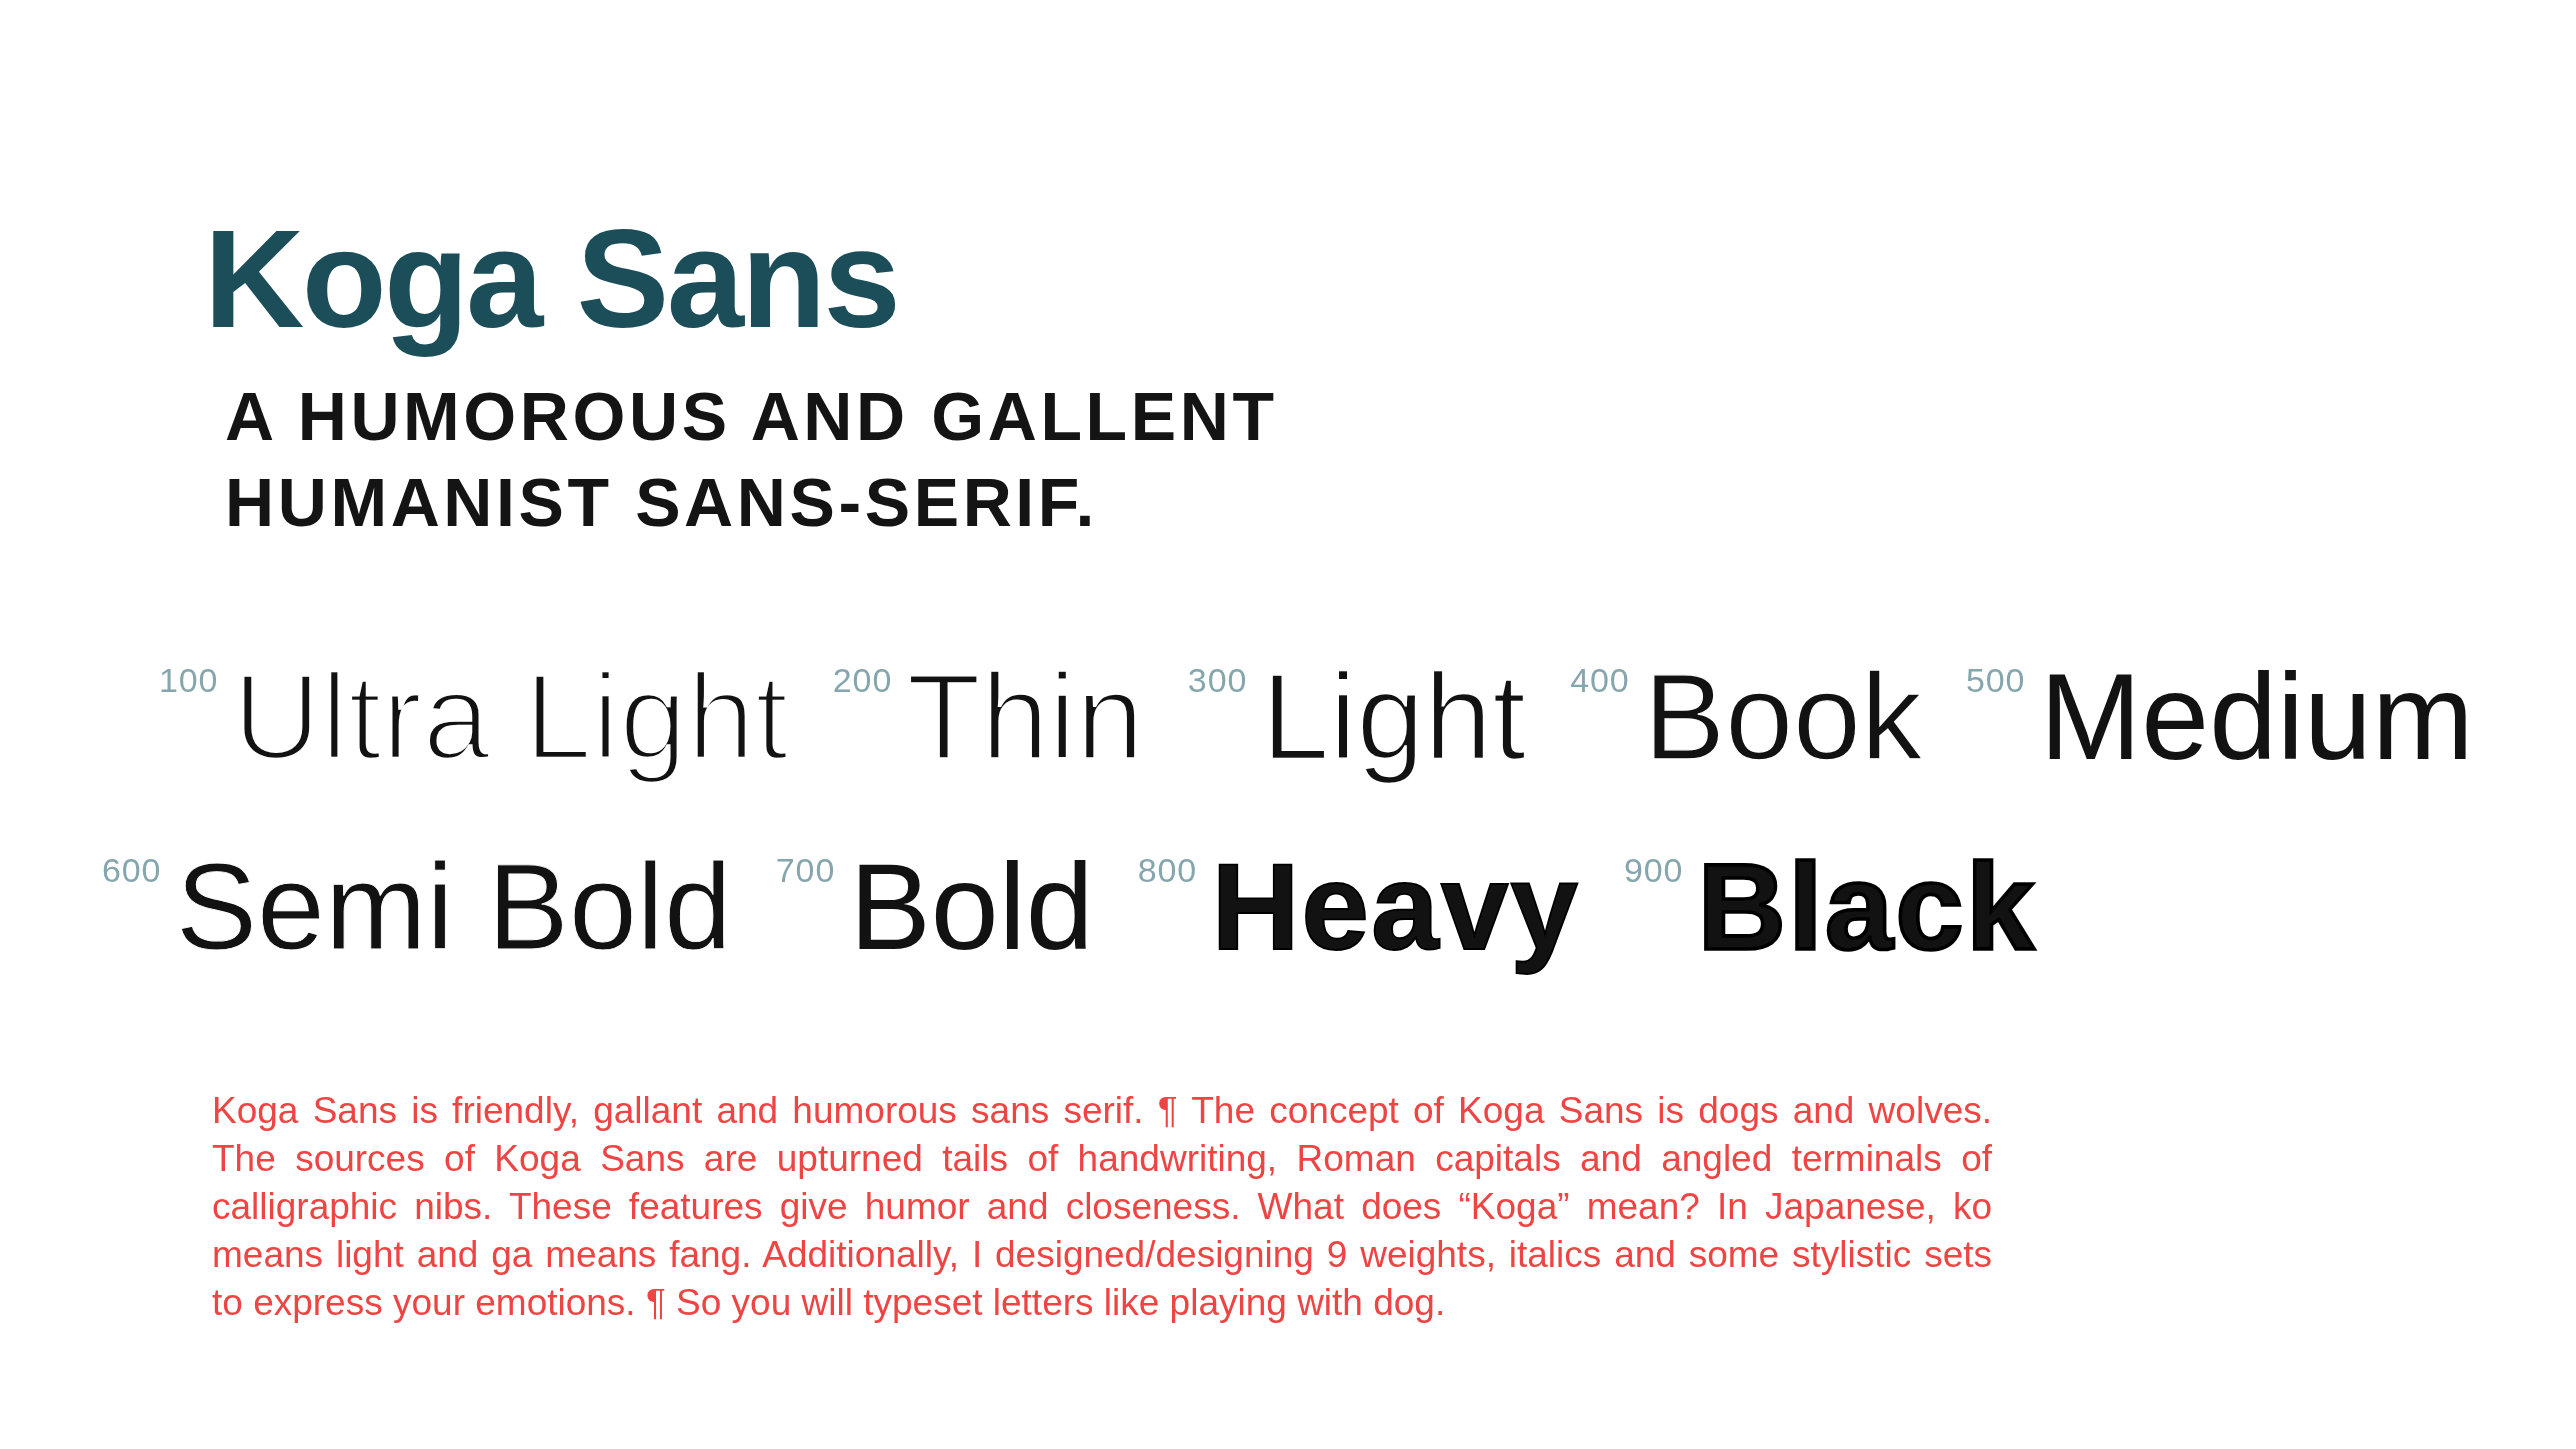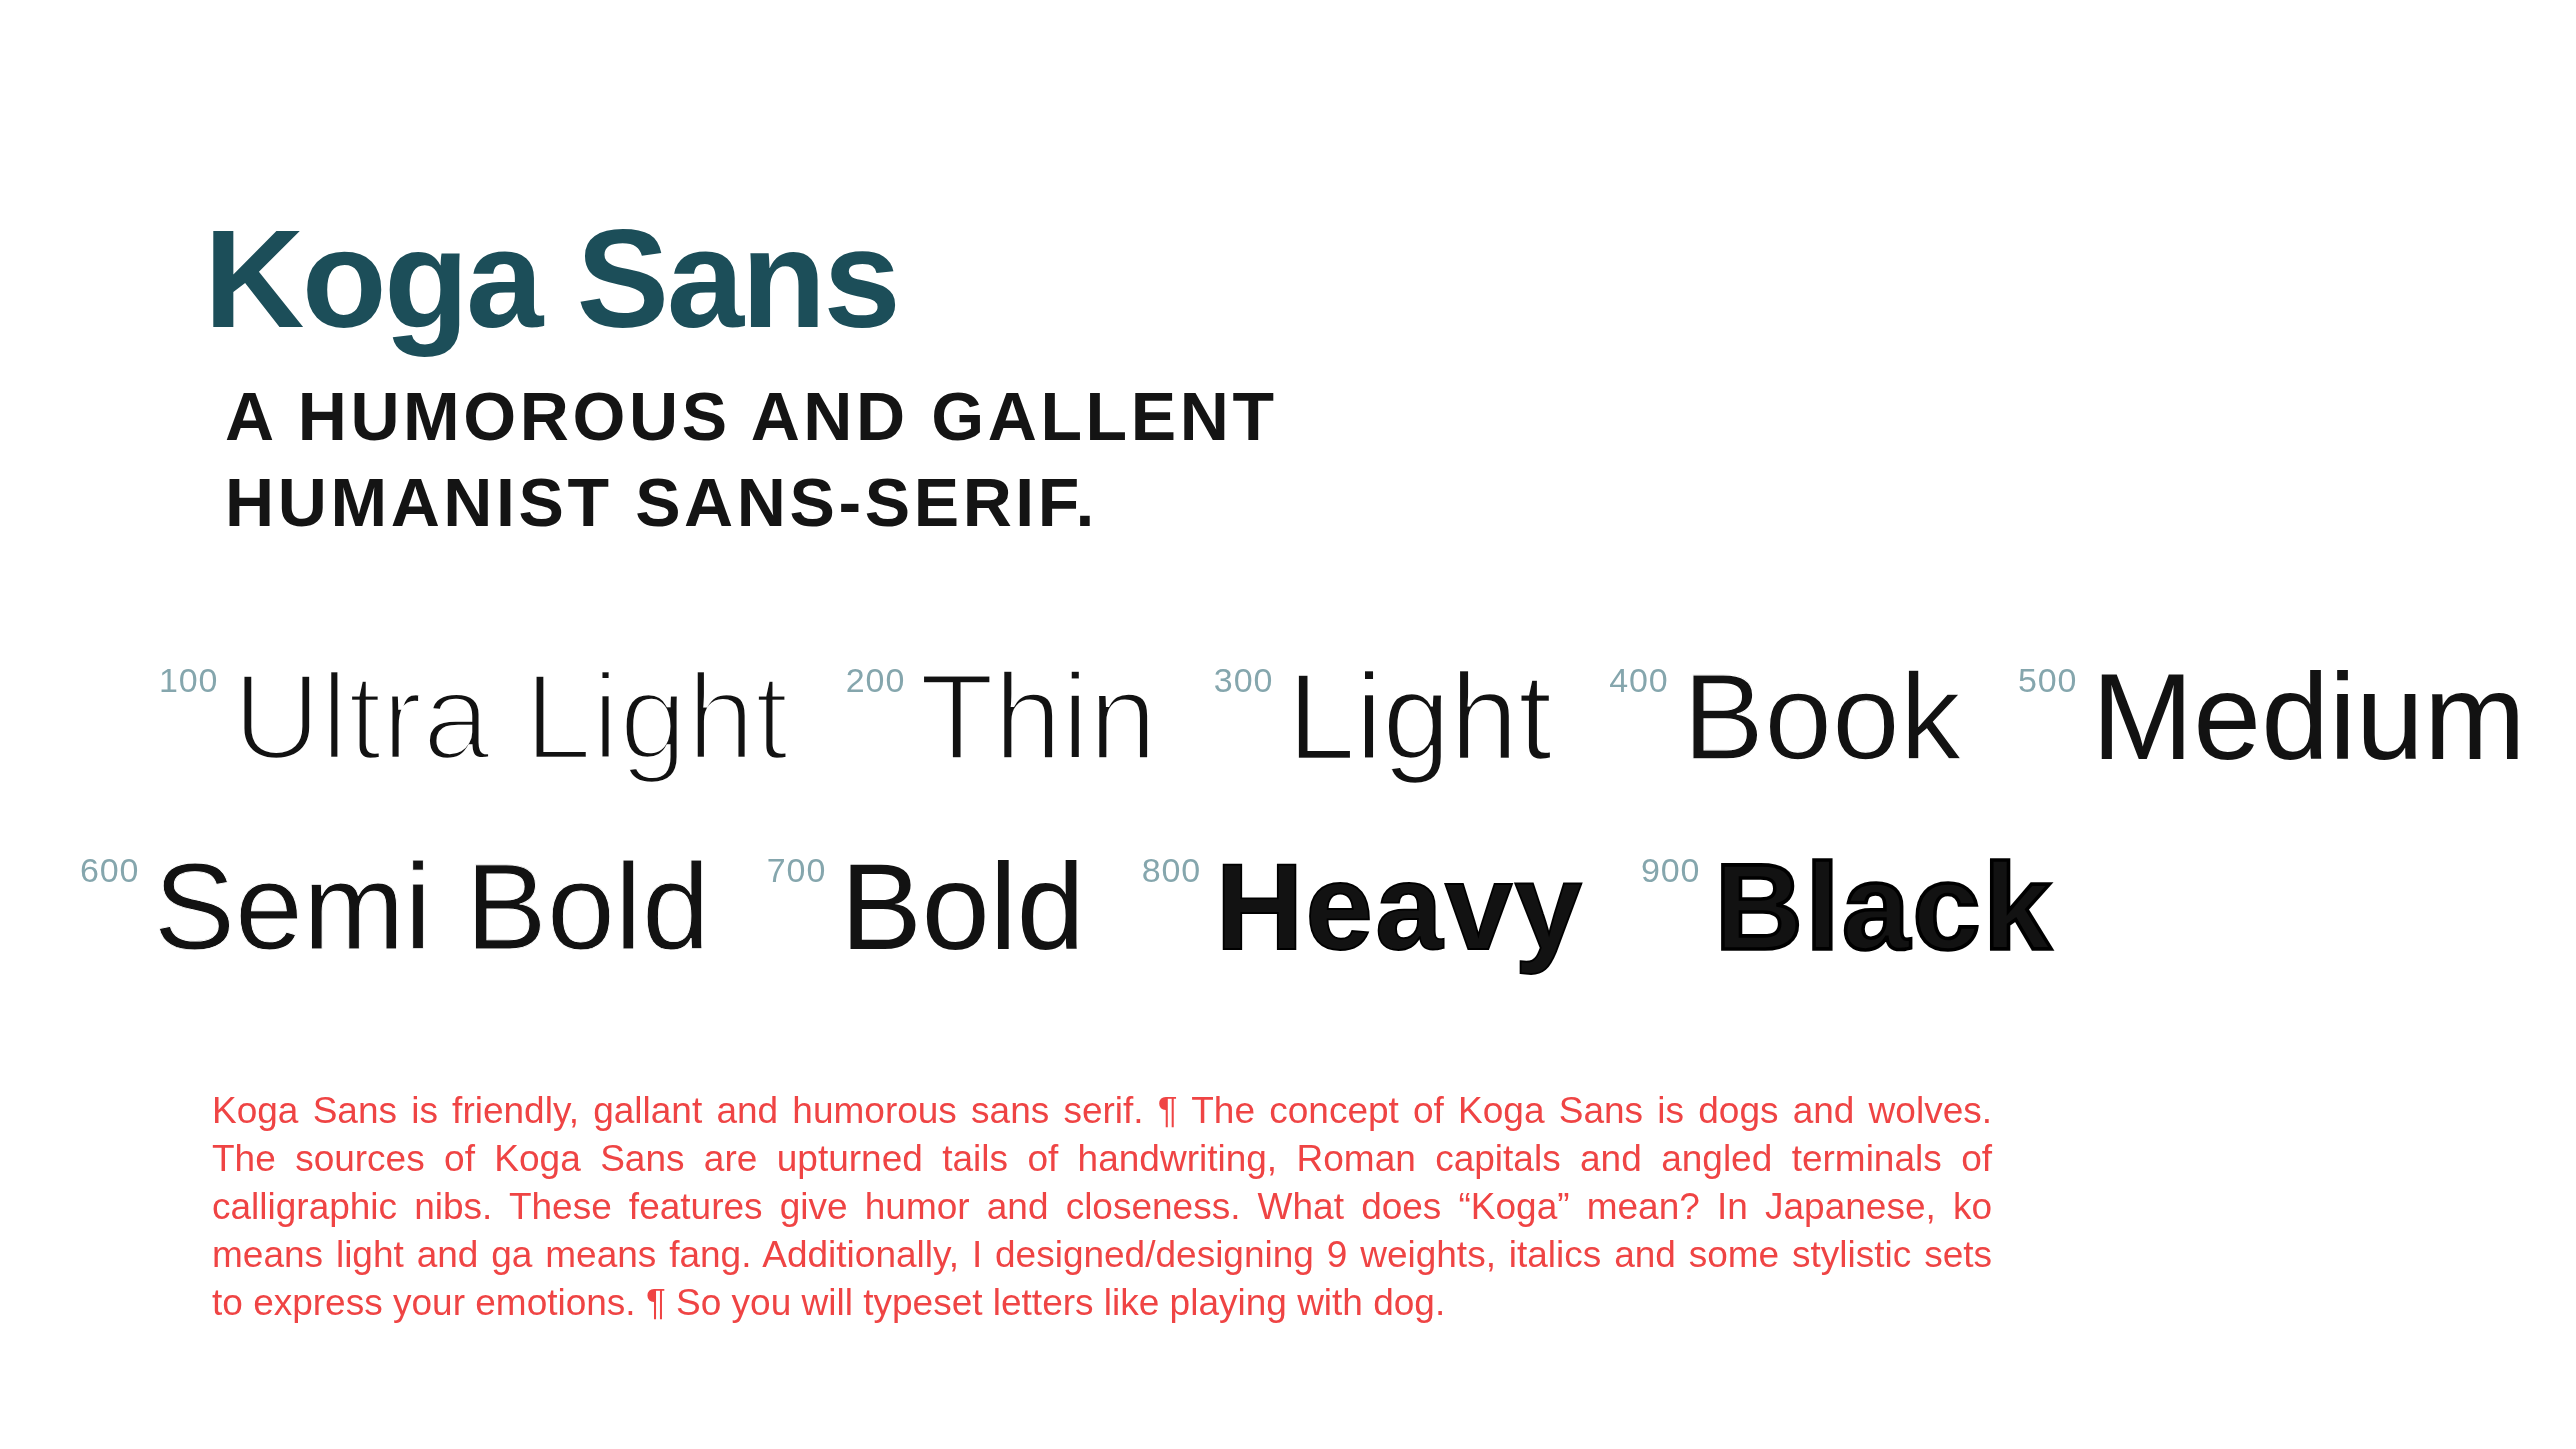--- a/index.html
+++ b/index.html
@@ -35,26 +35,26 @@
     color: #141414;
     white-space: nowrap;
   }
 
   
   .weights-row {
     position: absolute;
     left: 0;
     display: flex;
     align-items: baseline;
-    column-gap: 57px;
+    column-gap: 44px;
     white-space: nowrap;
     color: #121212;
   }
   .weights-row-1 { top: 656px; padding-left: 159px; }
-  .weights-row-2 { top: 830px; padding-left: 80px; }
+  .weights-row-2 { top: 830px; padding-left: 102px; }
   .weight-item { display: inline-flex; align-items: baseline; }
   .weight-num {
     font-size: 34px;
     font-weight: 400;
     color: #85a6ad;
     position: relative;
     top: -67px;
     margin-right: 14.3px;
     letter-spacing: 0.9px;
     -webkit-text-stroke: 0;

